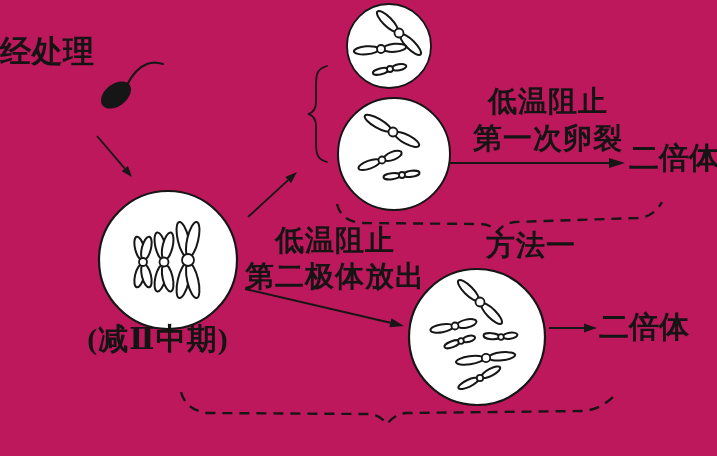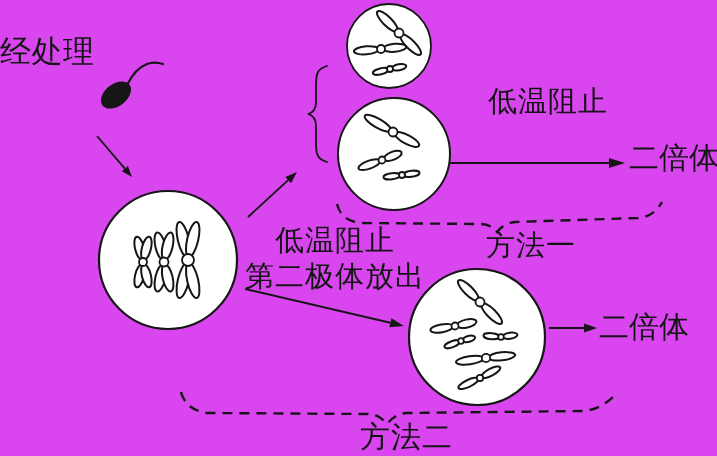--- a/index.html
+++ b/index.html
@@ -1,20 +1,21 @@
 <!DOCTYPE html>
 <html><head>
 <meta charset="utf-8">
 <style>
   html,body{margin:0;padding:0;background:#ffffff;}
   .stage{
-    position:relative;width:717px;height:456px;background:#d946ef;
+    position:relative;width:717px;height:456px;background:#be185d;
     overflow:hidden;
     font-family:"Liberation Serif","DejaVu Serif",serif;
     color:#141414;
+    font-weight:bold;
   }
   .stage svg{position:absolute;left:0;top:0;}
   .lbl{position:absolute;white-space:nowrap;color:#141414;}
   .lbl div{white-space:nowrap;}
   .l-sperm{left:0px;top:33px;font-size:31px;line-height:37px;letter-spacing:0.5px;}
   .l-polar{left:270px;top:37px;font-size:33px;line-height:36px;letter-spacing:1px;}
   .l-m1cond{left:452px;top:83px;width:192px;text-align:center;font-size:29px;line-height:37px;letter-spacing:1px;}
   .l-dip1{left:629px;top:142px;font-size:30px;line-height:32px;}
   .l-m2cond{left:239px;top:222px;width:192px;text-align:center;font-size:29px;line-height:36px;letter-spacing:1px;}
   .l-oocyte{left:52px;top:322px;width:212px;text-align:center;font-size:30px;line-height:33px;letter-spacing:1px;}
@@ -125,30 +126,31 @@
       </g>
   </svg>
 
   <div class="lbl l-sperm">
     <div>经处理</div>
   </div>
 
 
   <div class="lbl l-m1cond">
     <div>低温阻止</div>
+    <div>第一次卵裂</div>
   </div>
 
   <div class="lbl l-dip1">二倍体</div>
 
   <div class="lbl l-m2cond">
     <div>低温阻止</div>
     <div>第二极体放出</div>
   </div>
 
   <div class="lbl l-oocyte">
+    <div>(减Ⅱ中期)</div>
   </div>
 
   <div class="lbl l-m1">方法一</div>
 
   <div class="lbl l-dip2">二倍体</div>
 
-  <div class="lbl l-m2">方法二</div>
 </div>
 
 </body></html>

